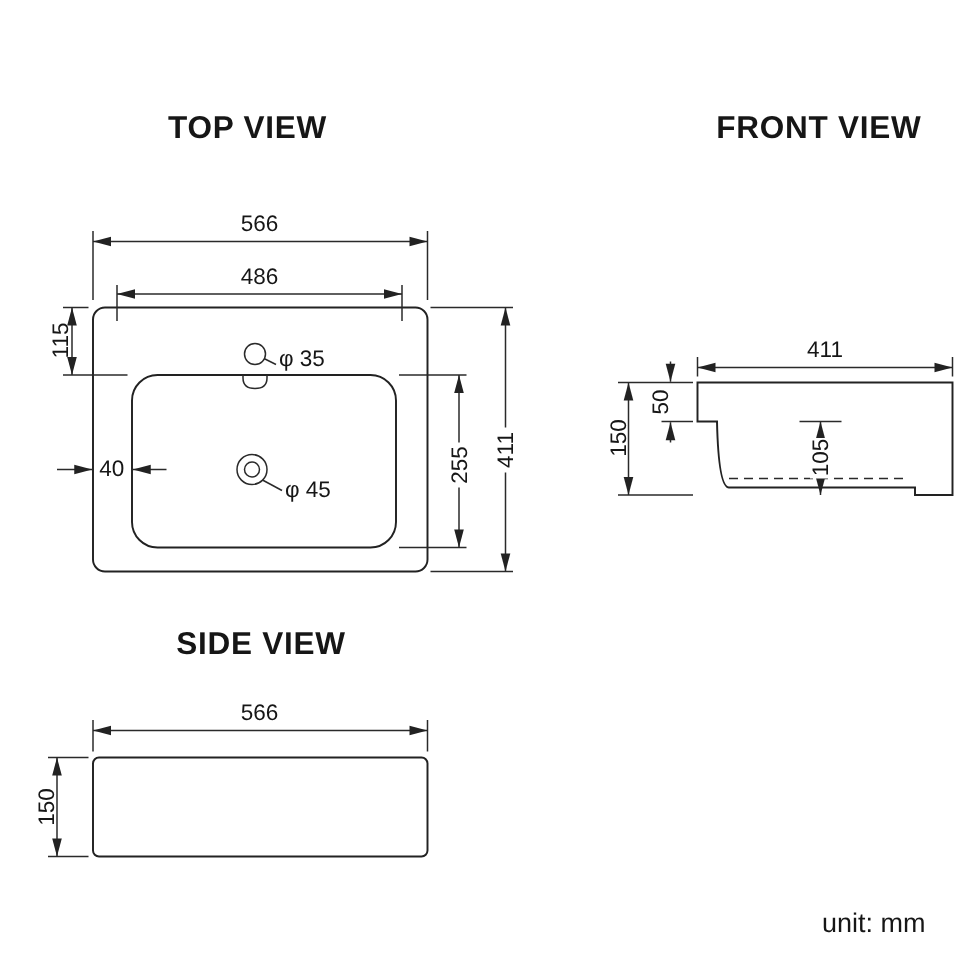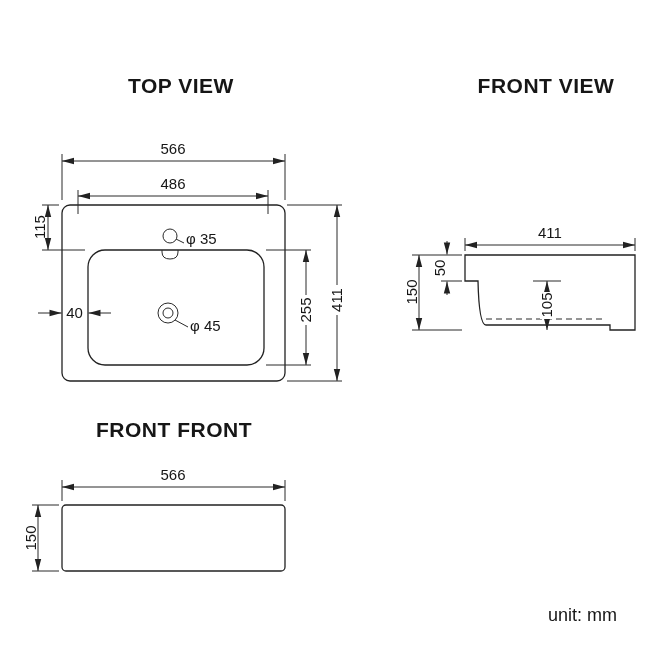--- a/index.html
+++ b/index.html
@@ -12,23 +12,23 @@
   .ol{fill:none;stroke:#222;stroke-width:1.3;}
   .tl{stroke:#2a2a2a;stroke-width:1;fill:none;}
   .dl{stroke:#2a2a2a;stroke-width:1;fill:none;}
   .hid{stroke:#2a2a2a;stroke-width:1;fill:none;stroke-dasharray:6 4;}
   text.dim{font-family:"Liberation Sans",sans-serif;font-size:15px;fill:#161616;}
   .bg{fill:#fff;stroke:none;}
 </style>
 </head>
 <body>
 
-<div class="title" style="left:88px;top:74px;width:186px;">TOP VIEW</div>
+<div class="title" style="left:72px;top:74px;width:186px;">TOP VIEW</div>
 <div class="title" style="left:456px;top:74px;width:180px;">FRONT VIEW</div>
-<div class="title" style="left:84px;top:418px;width:180px;">FRONT FRONT</div>
+<div class="title" style="left:84px;top:418px;width:180px;">SIDE VIEW</div>
 <div class="unit" style="left:548px;top:605px;">unit: mm</div>
 
 <svg width="650" height="650" viewBox="0 0 650 650">
   <defs>
     <marker id="aE" markerUnits="userSpaceOnUse" markerWidth="13" markerHeight="8" refX="12.5" refY="4" orient="auto">
       <path d="M0.5,0.8 L12.5,4 L0.5,7.2 Z" fill="#222"></path>
     </marker>
     <marker id="aS" markerUnits="userSpaceOnUse" markerWidth="13" markerHeight="8" refX="0.5" refY="4" orient="auto">
       <path d="M12.5,0.8 L0.5,4 L12.5,7.2 Z" fill="#222"></path>
     </marker>

